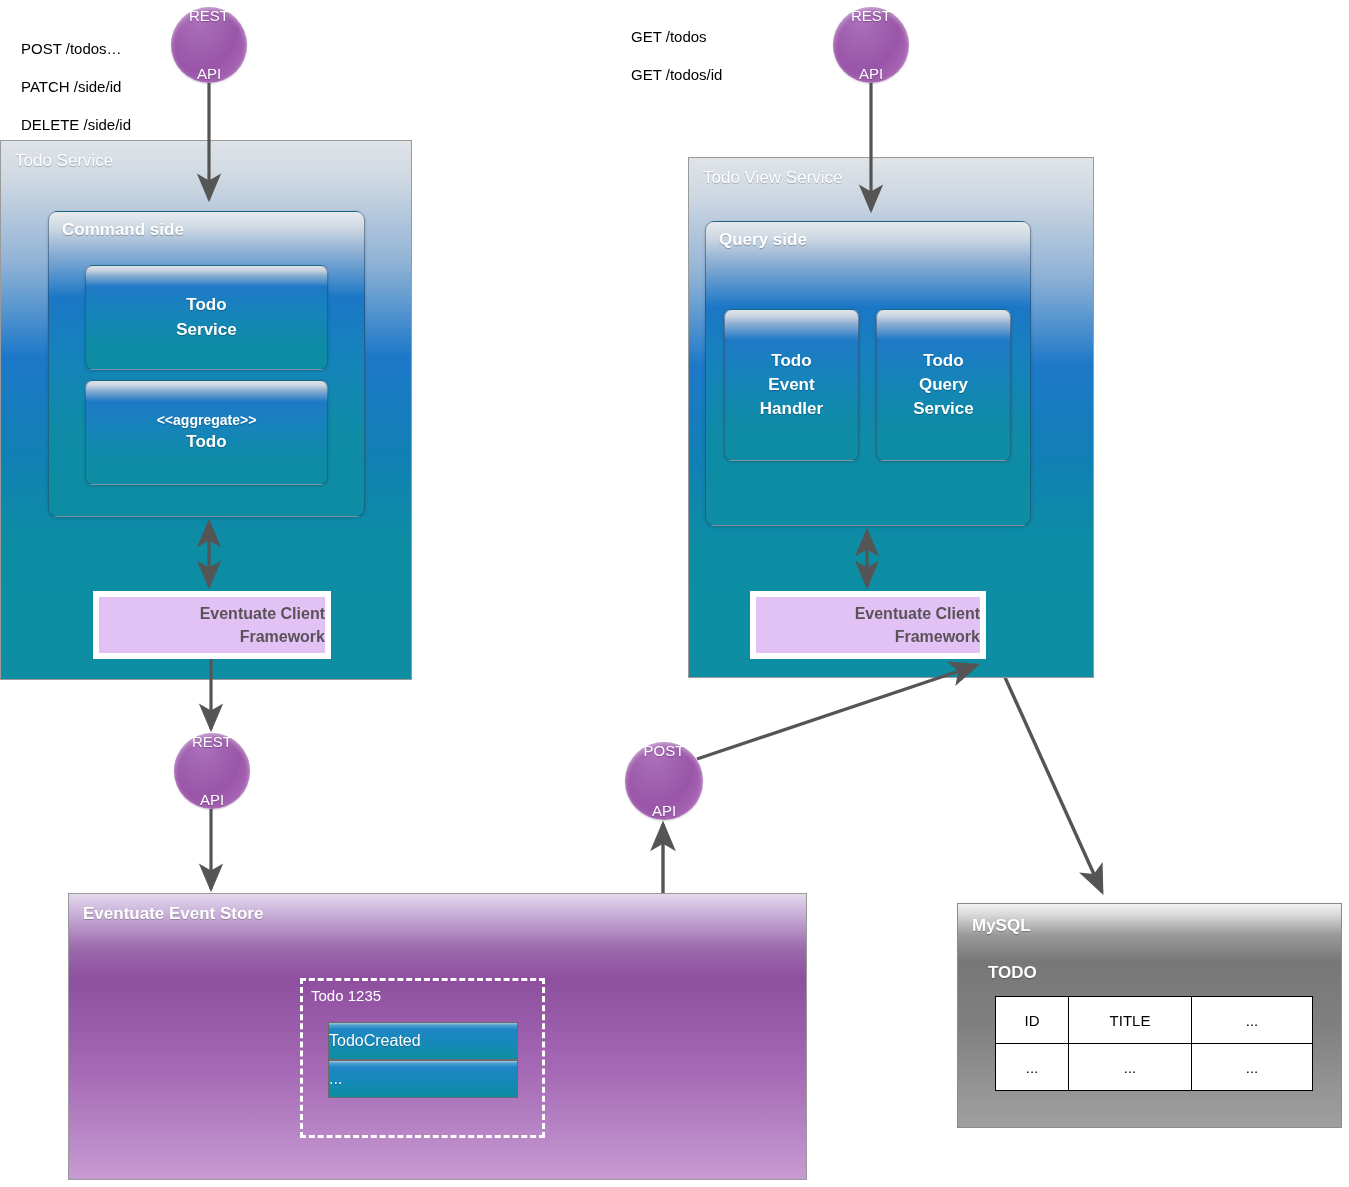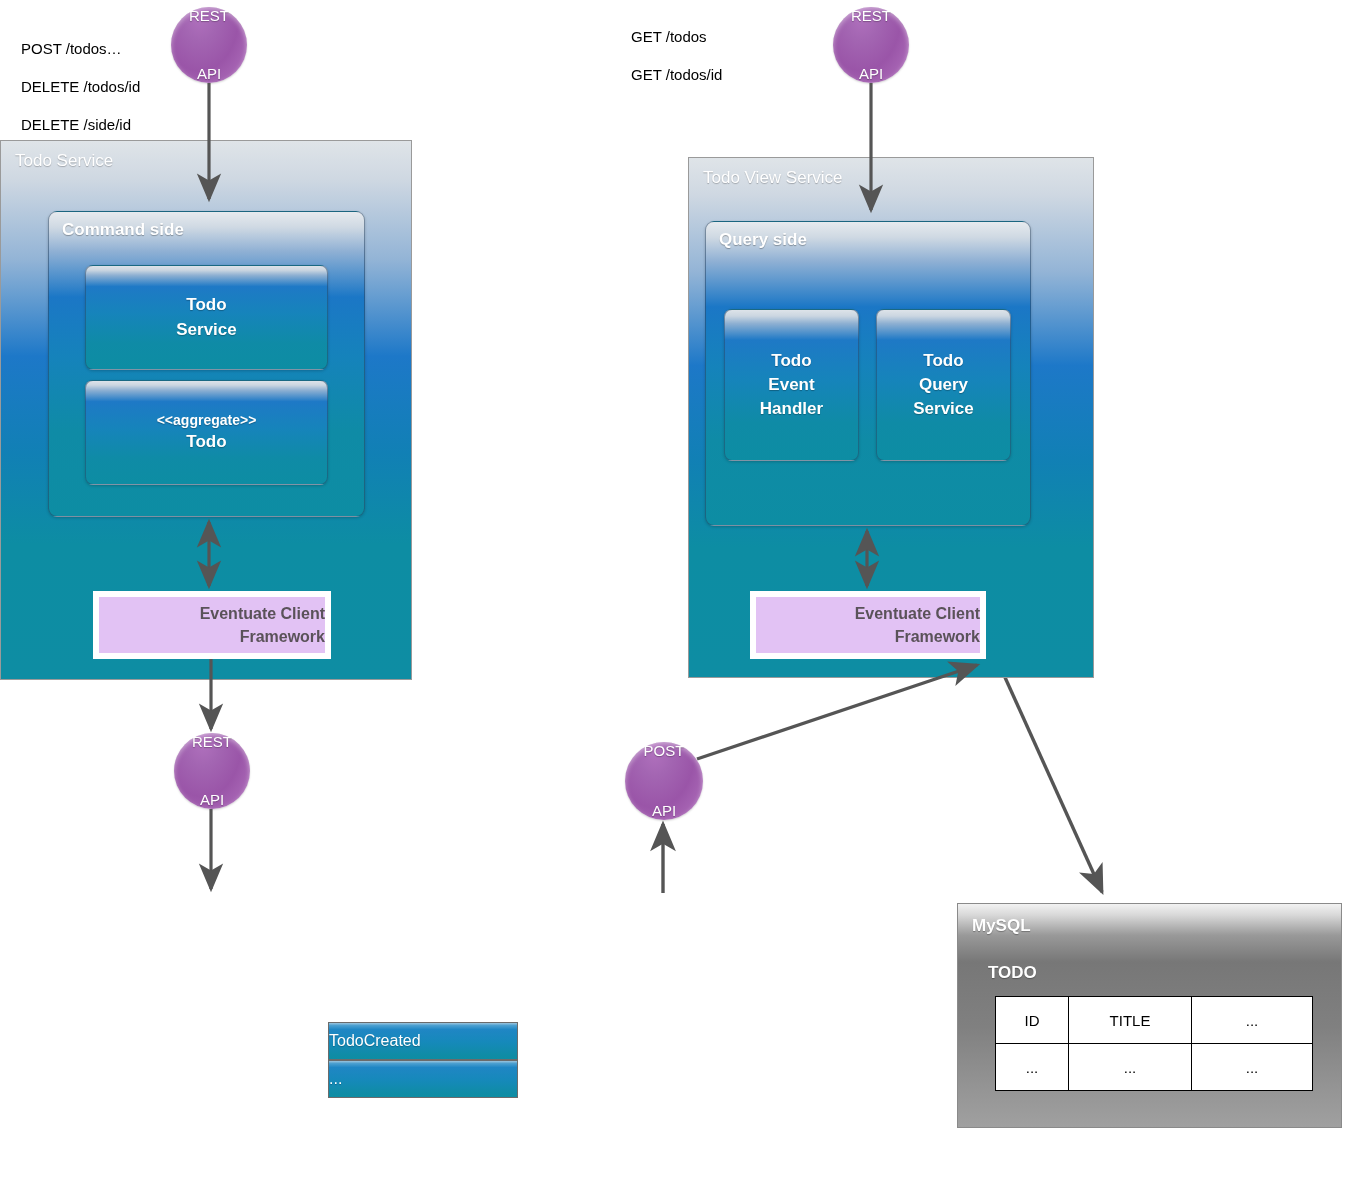--- a/index.html
+++ b/index.html
@@ -296,21 +296,21 @@
       <marker id="ah-rev" markerWidth="11" markerHeight="11" refX="1.4" refY="4.2" orient="auto" markerUnits="strokeWidth">
         <path d="M9.4,0.4 L0.4,4.2 L9.4,8.0 L7.2,4.2 Z" fill="#555555"></path>
       </marker>
     </defs>
 
     <line x1="933" y1="518" x2="1102" y2="892" stroke="#555555" stroke-width="3.4" marker-end="url(#ah)"></line>
   </svg>
 
   <div class="endpoint-list" style="left:21px; top:10px;margin-top:31px;">
     <div class="ep">POST /todos…</div>
-    <div class="ep">DELETE /todos/id</div>
+    <div class="ep">PATCH /side/id</div>
     <div class="ep">DELETE /side/id</div>
   </div>
 
   <div class="endpoint-list" style="left:631px; top:29px;">
     <div class="ep">GET /todos</div>
     <div class="ep">GET /todos/id</div>
   </div>
 
   <div class="api-circle" style="left:171px; top:7px; width:76px; height:76px;">
     <span>REST</span>
@@ -373,20 +373,23 @@
   <div class="api-circle" style="left:174px; top:733px; width:76px; height:76px;">
     <span>REST</span>
     <span>API</span>
   </div>
 
   <div class="api-circle" style="left:625px; top:742px; width:78px; height:78px;">
     <span>POST</span>
     <span>API</span>
   </div>
 
+  <div class="store-box" style="left:68px; top:893px; width:739px; height:287px;">
+    <div class="store-title">Eventuate Event Store</div>
+  </div>
 
   <div class="dashed-group" style="left:300px; top:978px; width:245px; height:160px;">
     <div class="dashed-group-title">Todo 1235</div>
   </div>
 
   <div class="event-row" style="left:328px; top:1022px; width:190px; height:38px;">
     <span>TodoCreated</span>
   </div>
   <div class="event-row" style="left:328px; top:1060px; width:190px; height:38px;">
     <span>...</span>

